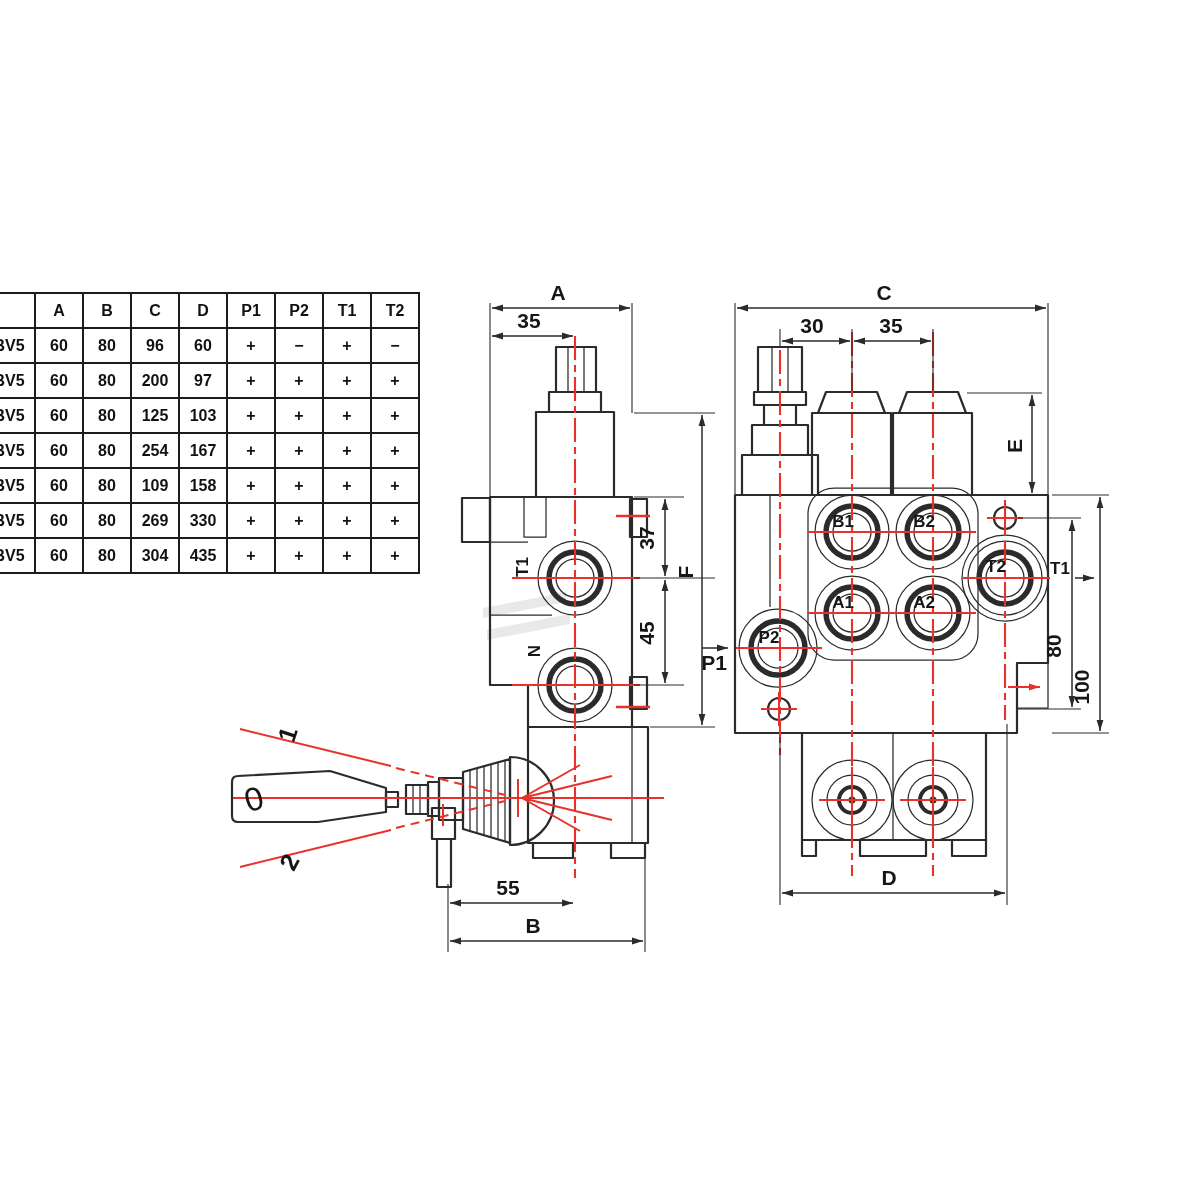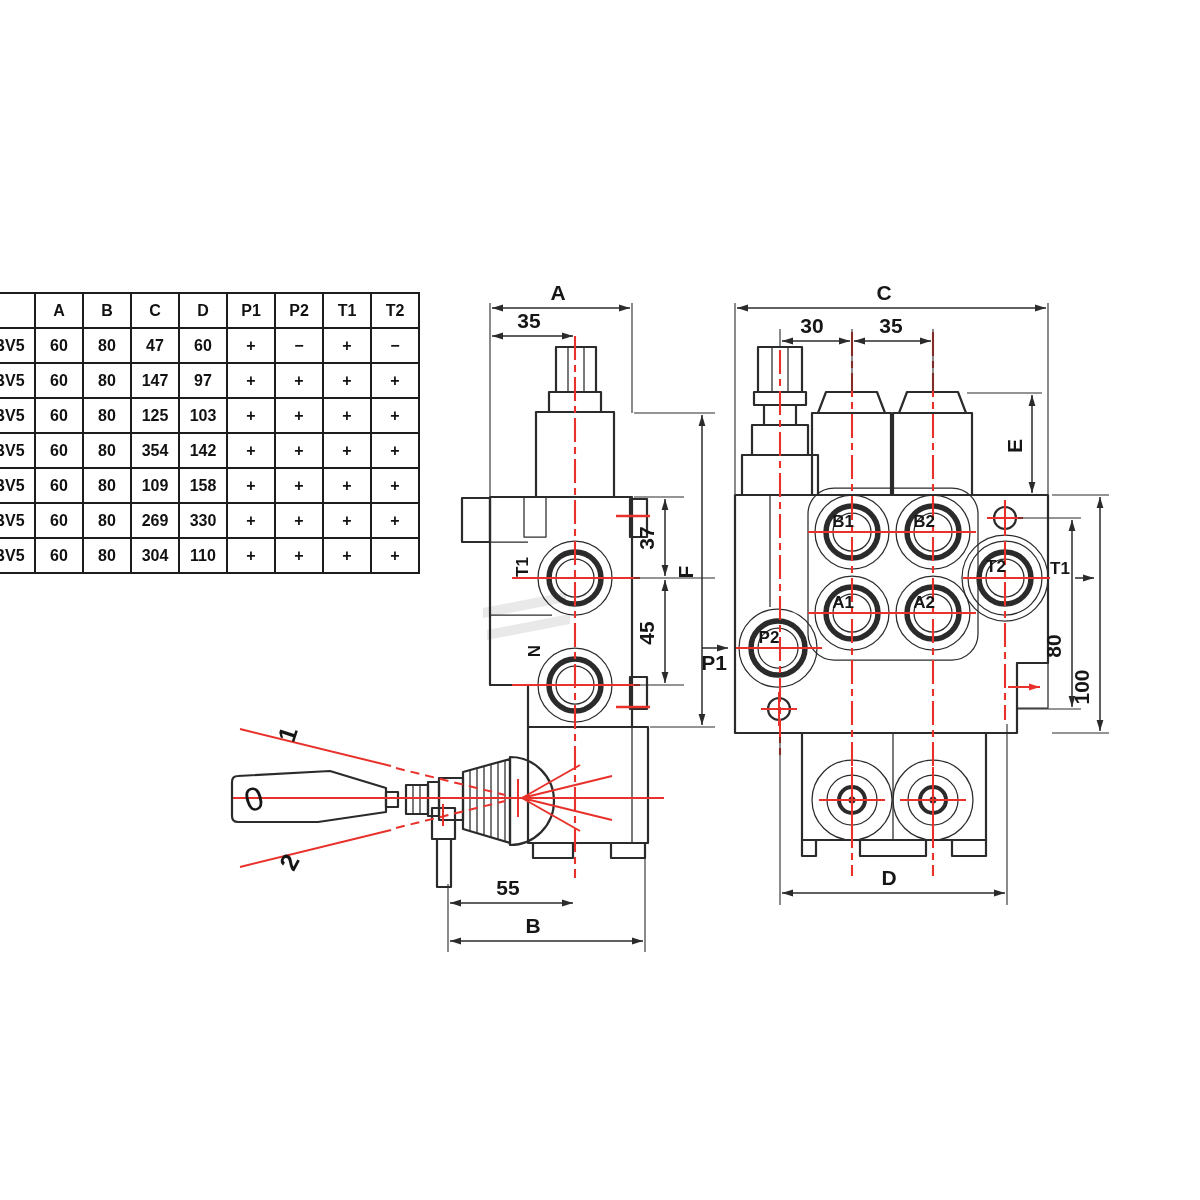--- a/index.html
+++ b/index.html
@@ -53,32 +53,32 @@
         <th class="col-n">P2</th>
         <th class="col-n">T1</th>
         <th class="col-n">T2</th>
       </tr>
     </thead>
   <tbody>
       <tr>
         <td class="col-model">BV5</td>
         <td class="col-n">60</td>
         <td class="col-n">80</td>
-        <td class="col-n">47</td>
+        <td class="col-n">96</td>
         <td class="col-n">60</td>
         <td class="col-n">+</td>
         <td class="col-n">−</td>
         <td class="col-n">+</td>
         <td class="col-n">−</td>
       </tr>
       <tr>
         <td class="col-model">BV5</td>
         <td class="col-n">60</td>
         <td class="col-n">80</td>
-        <td class="col-n">147</td>
+        <td class="col-n">200</td>
         <td class="col-n">97</td>
         <td class="col-n">+</td>
         <td class="col-n">+</td>
         <td class="col-n">+</td>
         <td class="col-n">+</td>
       </tr>
       <tr>
         <td class="col-model">BV5</td>
         <td class="col-n">60</td>
         <td class="col-n">80</td>
@@ -86,22 +86,22 @@
         <td class="col-n">103</td>
         <td class="col-n">+</td>
         <td class="col-n">+</td>
         <td class="col-n">+</td>
         <td class="col-n">+</td>
       </tr>
       <tr>
         <td class="col-model">BV5</td>
         <td class="col-n">60</td>
         <td class="col-n">80</td>
-        <td class="col-n">354</td>
-        <td class="col-n">142</td>
+        <td class="col-n">254</td>
+        <td class="col-n">167</td>
         <td class="col-n">+</td>
         <td class="col-n">+</td>
         <td class="col-n">+</td>
         <td class="col-n">+</td>
       </tr>
       <tr>
         <td class="col-model">BV5</td>
         <td class="col-n">60</td>
         <td class="col-n">80</td>
         <td class="col-n">109</td>
@@ -120,21 +120,21 @@
         <td class="col-n">+</td>
         <td class="col-n">+</td>
         <td class="col-n">+</td>
         <td class="col-n">+</td>
       </tr>
       <tr>
         <td class="col-model">BV5</td>
         <td class="col-n">60</td>
         <td class="col-n">80</td>
         <td class="col-n">304</td>
-        <td class="col-n">110</td>
+        <td class="col-n">435</td>
         <td class="col-n">+</td>
         <td class="col-n">+</td>
         <td class="col-n">+</td>
         <td class="col-n">+</td>
       </tr>
     </tbody>
 </table>
 
 <svg width="1200" height="1200" viewBox="0 0 1200 1200">
   <defs>

